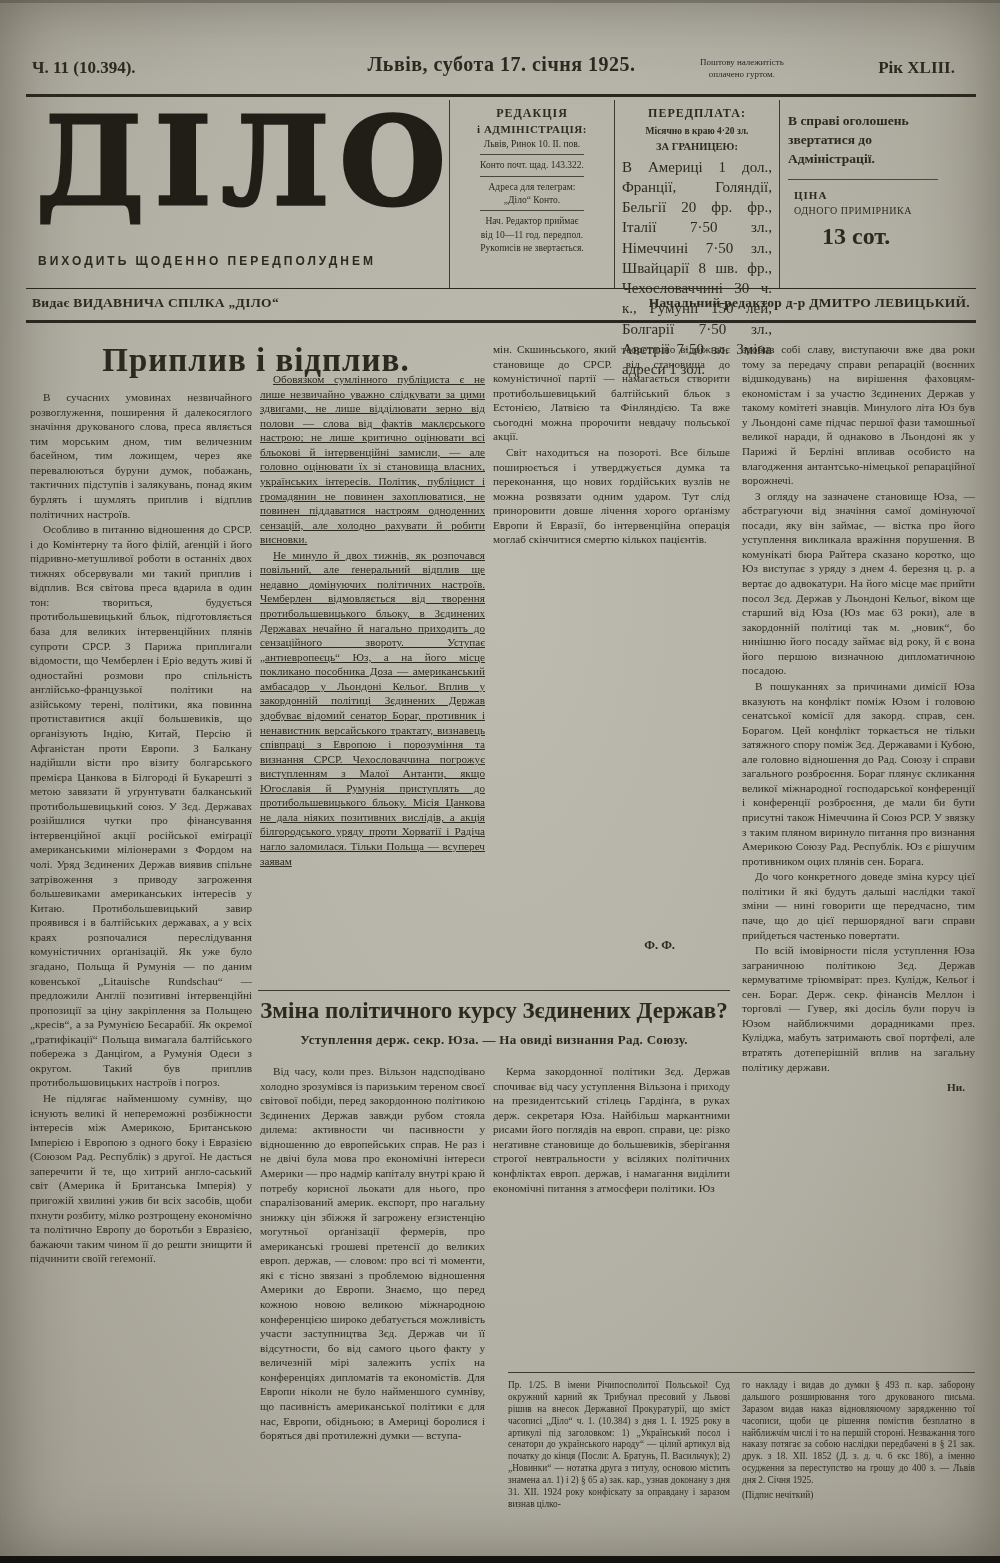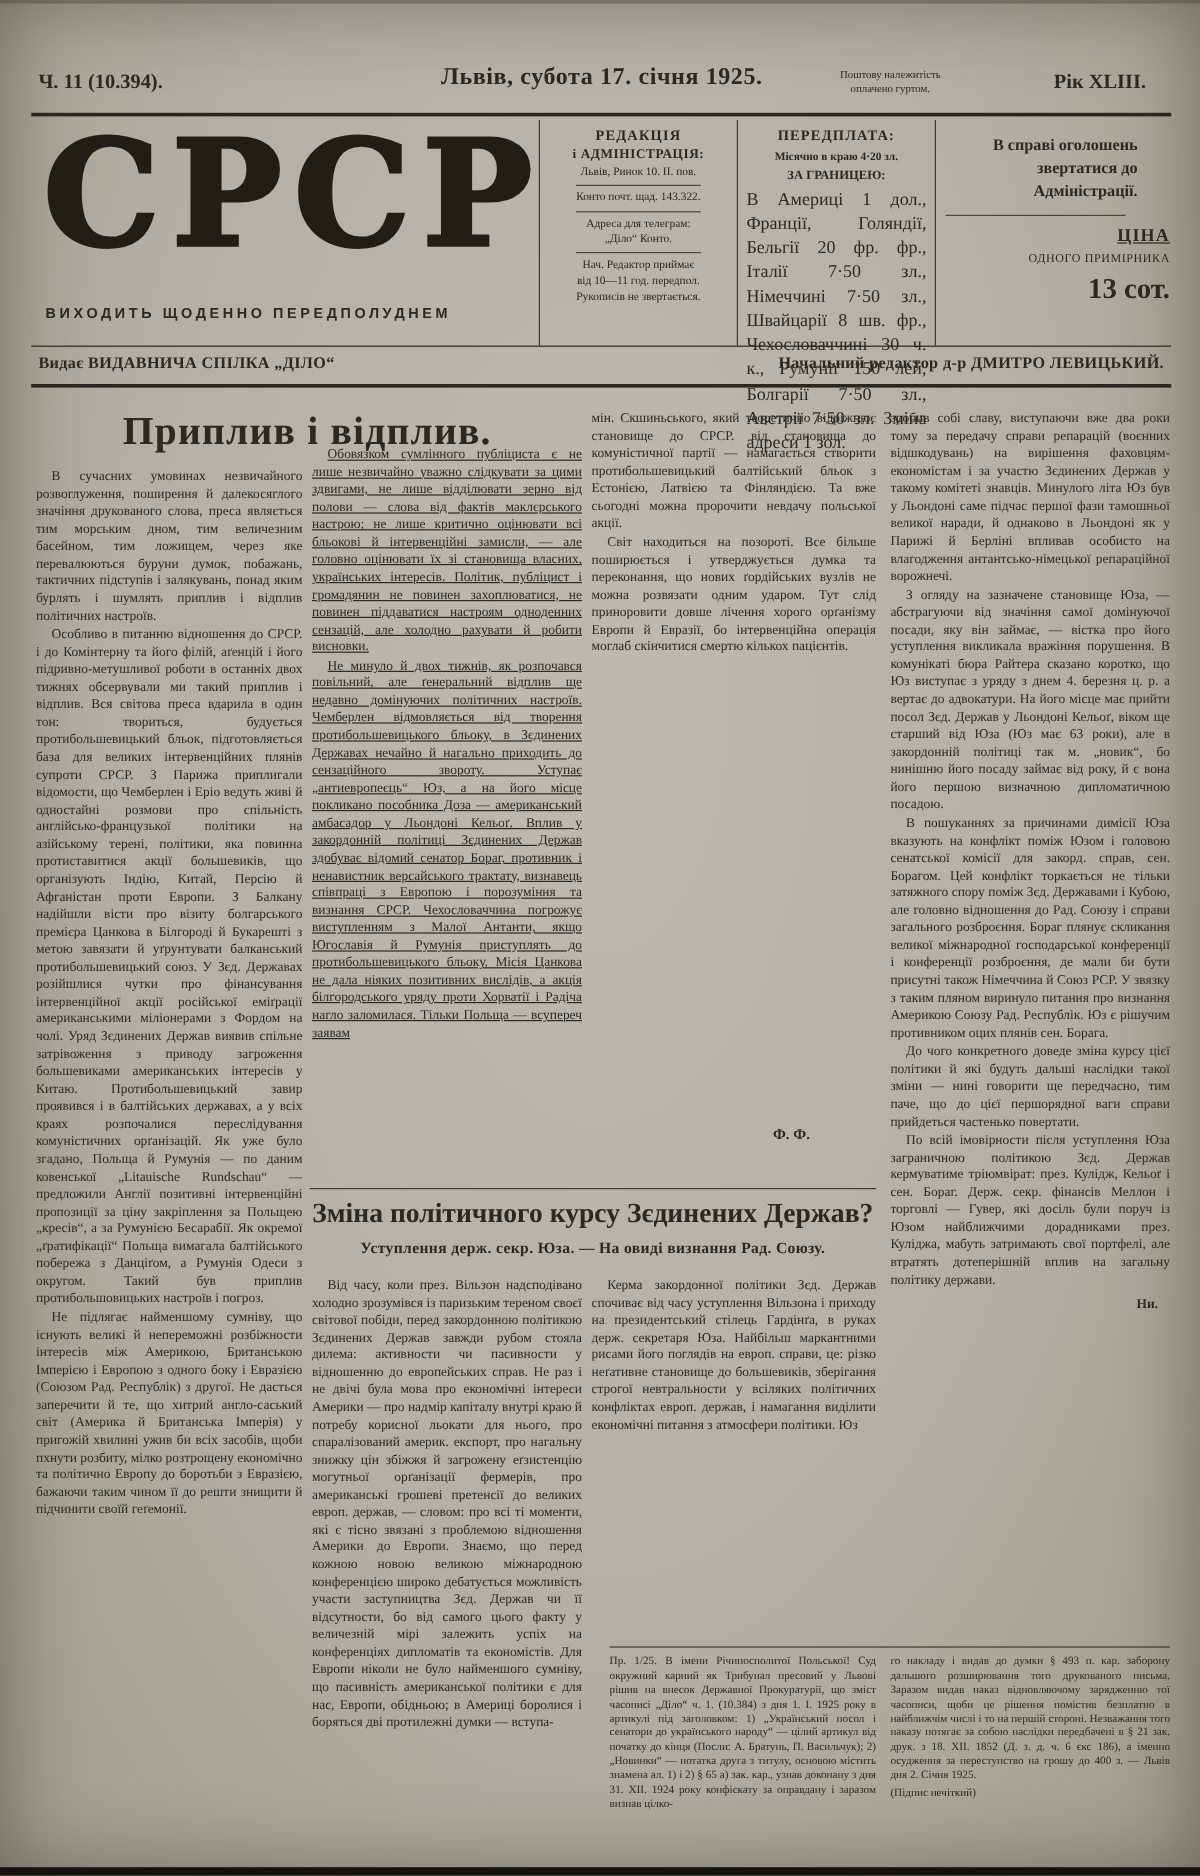--- a/index.html
+++ b/index.html
@@ -33,31 +33,31 @@
   
   .logo { position:absolute; left:36px; top:100px; font-family:"DejaVu Serif",serif; font-size:122px; line-height:1;
           font-weight:bold; letter-spacing:10px; color:#211e17; -webkit-text-stroke:3px #211e17; }
   .tagline { position:absolute; left:38px; top:254px; font-family:"Liberation Sans",sans-serif;
              font-size:12px; font-weight:bold; letter-spacing:3px; }
   .vsep { position:absolute; top:100px; height:188px; width:1px; background:#3c3930; }
   .vsep1 { left:449px; } .vsep2 { left:614px; } .vsep3 { left:779px; }
   .mast-box { position:absolute; top:106px; text-align:center; font-size:9.5px; line-height:1.3; }
   .editorial-box { left:458px; width:148px; }
   .subscription-box { left:622px; width:150px; }
-  .ads-box { left:788px; top:112px; width:187px; text-align:right; }
+  .ads-box { left:788px; top:112px; width:187px; text-align:left; }
   .mb-title1 { font-size:12px; font-weight:bold; letter-spacing:1px; }
   .mb-title2 { font-size:11px; font-weight:bold; letter-spacing:.5px; margin-bottom:2px; }
   .mini-rule { width:70%; height:1px; background:#4a463b; margin:4px auto; }
   .mb-line { margin:1px 0; }
   .sub-domestic { font-weight:bold; margin:3px 0; font-size:9.5px; }
   .sub-abroad-title { font-size:10.5px; font-weight:bold; margin:2px 0 3px; }
   .sub-rates { font-size:15px; text-align:justify; line-height:1.35; }
   .ads-notice { font-size:13.5px; font-weight:bold; line-height:1.4; width:160px; }
   .ads-rule { width:150px; height:1px; background:#4a463b; margin:10px 0 8px; }
-  .price-l1 { font-size:15px; font-weight:bold; letter-spacing:1px; margin-left:6px;text-decoration:underline; }
+  .price-l1 { font-size:11px; font-weight:bold; letter-spacing:1px; margin-left:6px; }
   .price-l2 { font-size:10px; letter-spacing:.5px; margin:2px 0 4px 6px; }
   .price-value { font-size:24px; font-weight:bold; margin-left:34px; }
 
   
   .publisher-row { position:absolute; top:295px; left:32px; right:30px; display:flex; justify-content:space-between;
                    font-size:13.5px; font-weight:bold; letter-spacing:.3px; }
 
   
   .body-area { position:absolute; top:328px; left:0; width:1000px; height:1235px; overflow:hidden; }
   .headline1 { position:absolute; left:28px; top:14px; width:456px; text-align:center;
@@ -94,21 +94,21 @@
     <div class="issue">Ч. 11 (10.394).</div>
     <div class="dateline">Львів, субота 17. січня 1925.</div>
     <div class="postal-note">
       <div>Поштову належитість</div>
       <div>оплачено гуртом.</div>
     </div>
     <div class="year">Рік XLIII.</div>
   </div>
   <div class="rule rule-top"></div>
 
-  <div class="logo">СРСР</div>
+  <div class="logo">ДІЛО</div>
   <div class="tagline">ВИХОДИТЬ ЩОДЕННО ПЕРЕДПОЛУДНЕМ</div>
   <div class="vsep vsep1"></div>
   <div class="vsep vsep2"></div>
   <div class="vsep vsep3"></div>
 
   <div class="mast-box editorial-box">
     <div class="mb-title1">РЕДАКЦІЯ</div>
     <div class="mb-title2">і АДМІНІСТРАЦІЯ:</div>
     <div class="mb-line">Львів, Ринок 10. II. пов.</div>
     <div class="mini-rule"></div>

